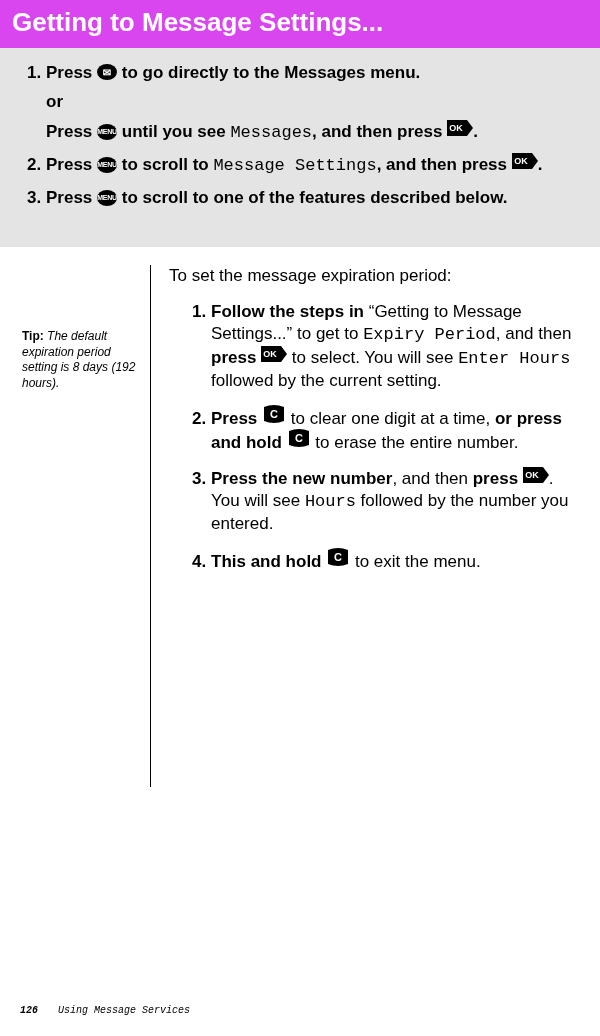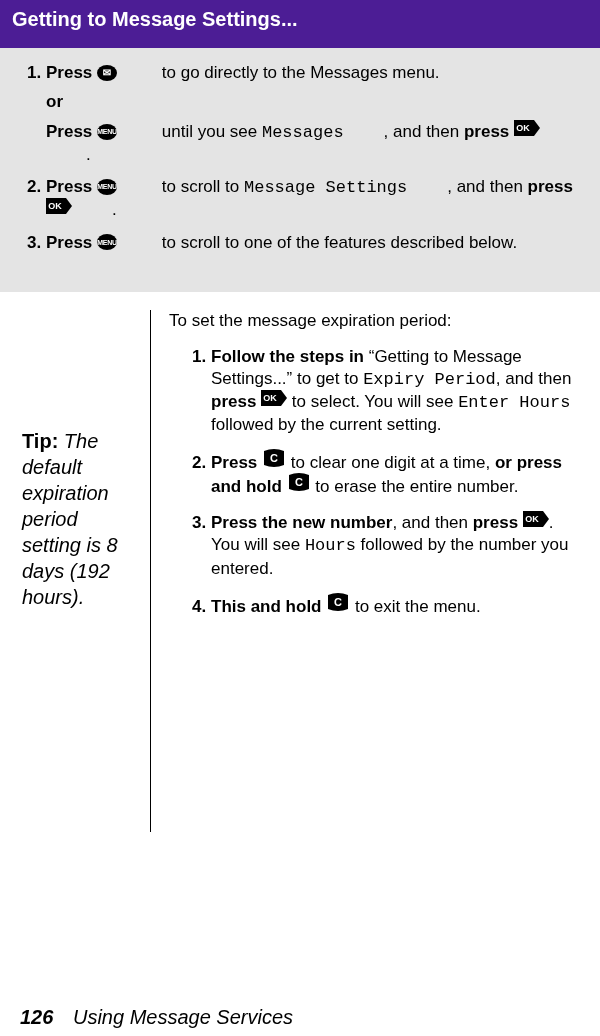--- a/index.html
+++ b/index.html
@@ -7,64 +7,64 @@
     padding: 0;
     width: 600px;
     height: 1036px;
     background: #fff;
     font-family: Arial, Helvetica, sans-serif;
     font-size: 17px;
     line-height: 1.3;
     color: #000;
   }
   .header-bar {
-    background: #4c1d95;
+    background: #d946ef;
     color: #fff;
     font-family: Arial, Helvetica, sans-serif;
     font-weight: bold;
-    font-size: 20px;
-    padding: 6px 12px 16px 12px;
+    font-size: 26px;
+    padding: 6px 12px 8px 12px;
   }
   .gray-box {
     background: #e4e4e4;
     padding: 14px 22px 28px 22px;
   }
   .gray-box ol {
     margin: 0;
     padding: 0 0 0 24px;
     list-style-position: outside;
   }
   .gray-box ol li {
     margin-bottom: 10px;
     font-weight: bold;
   }
-  .gray-box ol li span.nw { font-weight: normal; padding-left: 40px; }
+  .gray-box ol li span.nw { font-weight: bold; }
   .gray-box ol li .bold { font-weight: bold; }
   .lcd {
     font-family: "Courier New", monospace;
     font-weight: normal;
     letter-spacing: 0px;
   }
   .or-line {
     margin: 7px 0 8px 24px;
     font-weight: bold;
   }
   .body-wrap {
     display: flex;
     padding: 18px 22px 0 22px;
   }
   .left-col {
     width: 120px;
     flex-shrink: 0;
     padding-right: 8px;
   }
   .left-col .tip {
-    font-size: 20px;
+    font-size: 12px;
     line-height: 1.3;
-    margin-top: 118px;
+    margin-top: 64px;
   }
   .left-col .tip .tip-label { font-weight: bold; }
   .left-col .tip .tip-text { font-style: italic; }
   .right-col {
     border-left: 1.5px solid #000;
     padding-left: 18px;
     padding-bottom: 200px;
     flex: 1;
   }
   .section-title {
@@ -122,21 +122,22 @@
   .icon-c {
     display:inline-block;
     position:relative;
     top:-1px;
   }
   .icon-c svg { display:block; }
   .footer {
     position: absolute;
     left: 20px;
     top: 1004px;
-    font-size: 20px;
+    font-size: 10px;
+    font-family: Liberation Mono, monospace;
   }
   .footer .pn { font-weight: bold; font-style: italic; }
   .footer .ft { font-style: italic; margin-left: 14px; }
 </style>
 </head>
 <body>
 
 <div class="header-bar">
   <span>Getting to Message Settings...</span>
 </div>

